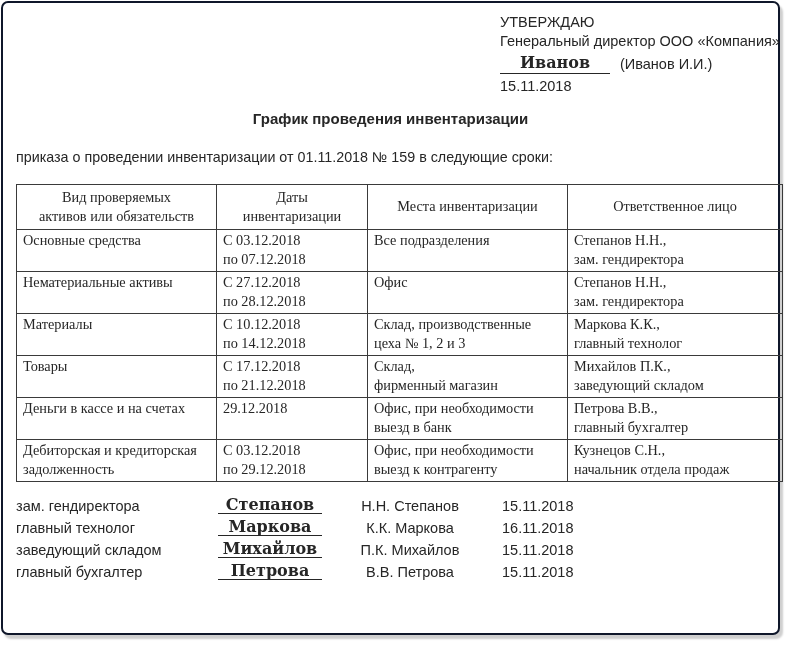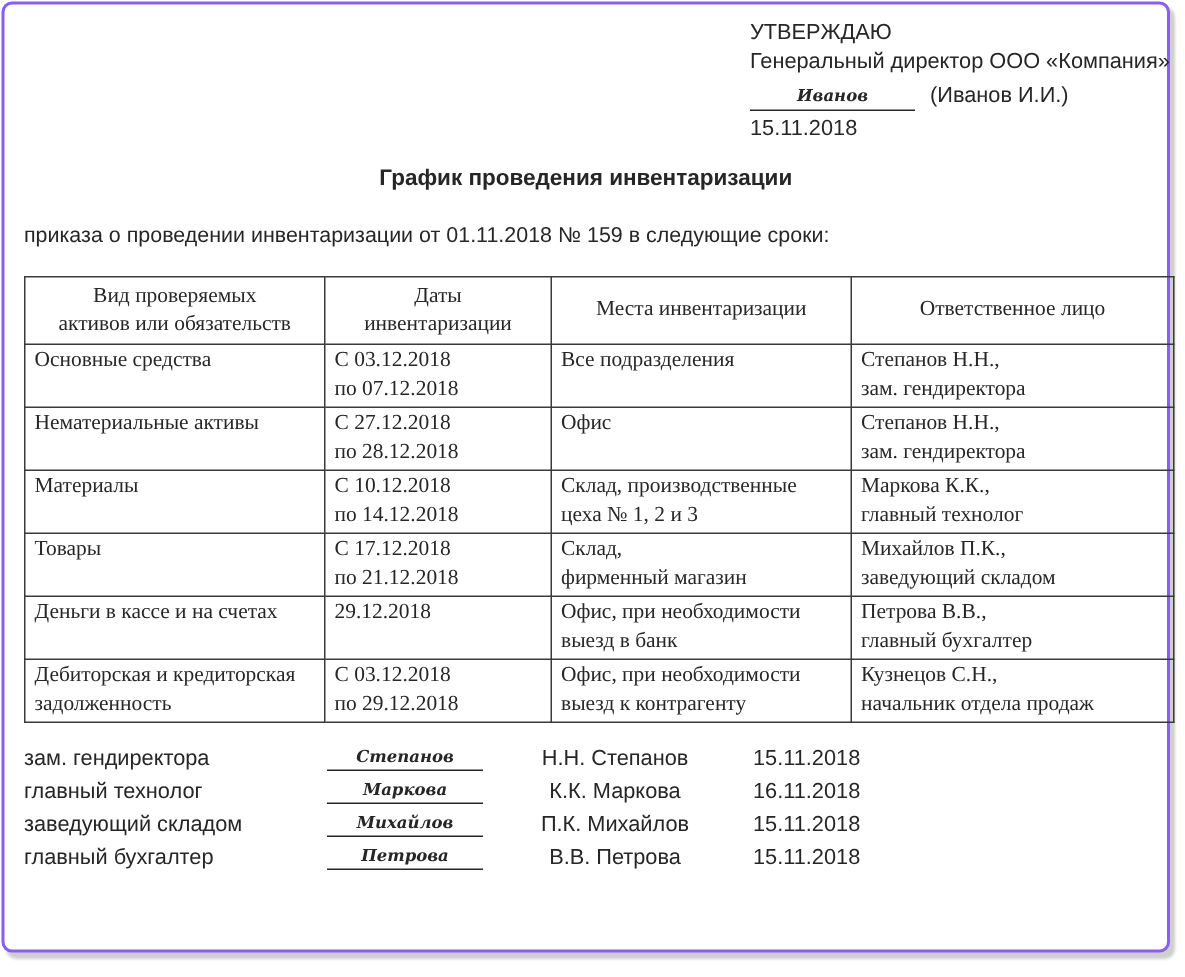--- a/index.html
+++ b/index.html
@@ -9,21 +9,21 @@
     background: #ffffff;
     font-family: "Liberation Sans", sans-serif;
     color: #262626;
     overflow: hidden;
   }
   .page {
     position: relative;
     margin: 1px 0 16px 1px;
     width: 779px; height: 634px;
     background: #ffffff;
-    border: 2px solid #8b5cf6;
+    border: 2px solid #0f172a;
     border-radius: 7px;
     box-shadow: 3px 4px 2px #cfcfcf;
     padding: 10px 13px 0 13px;
   }
   
   .approval {
     margin-left: 484px;
     font-size: 14.5px;
     line-height: 19px;
     white-space: nowrap;
@@ -31,23 +31,22 @@
   .sig-row { display: flex; align-items: flex-end; margin: 1px 0 3px 0; height: 22px; }
   .sig-line {
     display: inline-block;
     width: 110px;
     border-bottom: 1.5px solid #262626;
     text-align: center;
     margin-right: 10px;
   }
   .script {
     font-family: "DejaVu Serif", serif;
-    font-style: italic;
     font-weight: bold;
-    font-size: 11px;
+    font-size: 16px;
     line-height: 17px;
   }
   
   .title {
     margin: 12px 0 0 0;
     text-align: center;
     font-size: 15px;
     font-weight: bold;
     line-height: 22px;
   }

